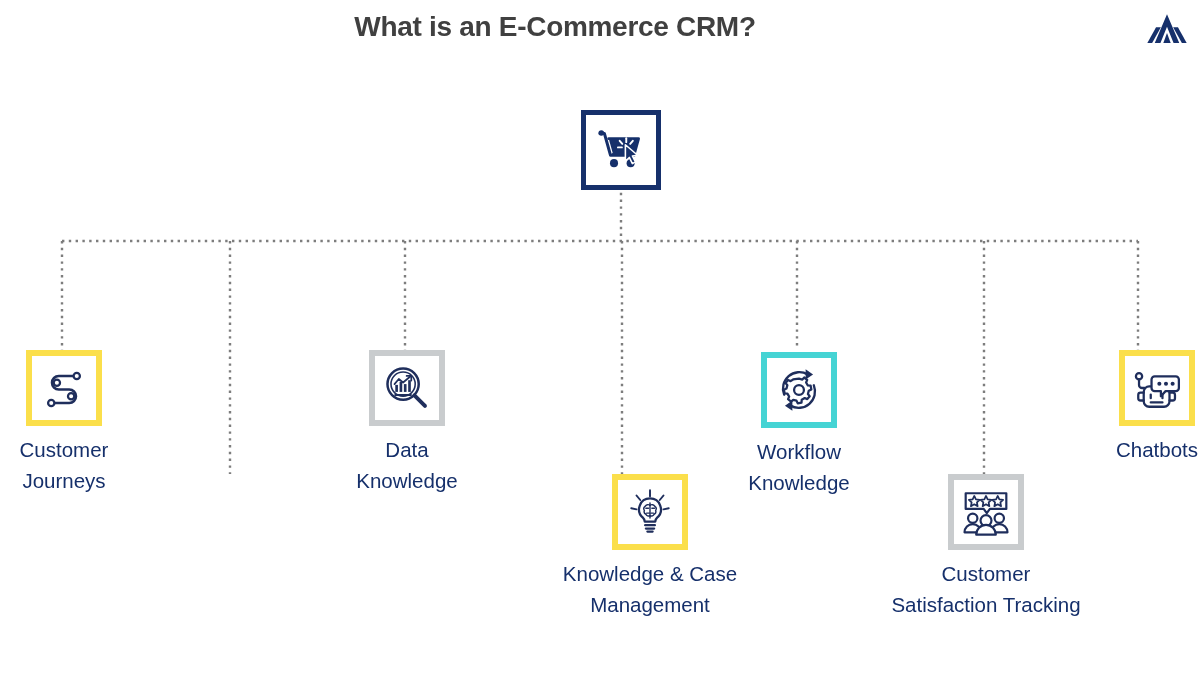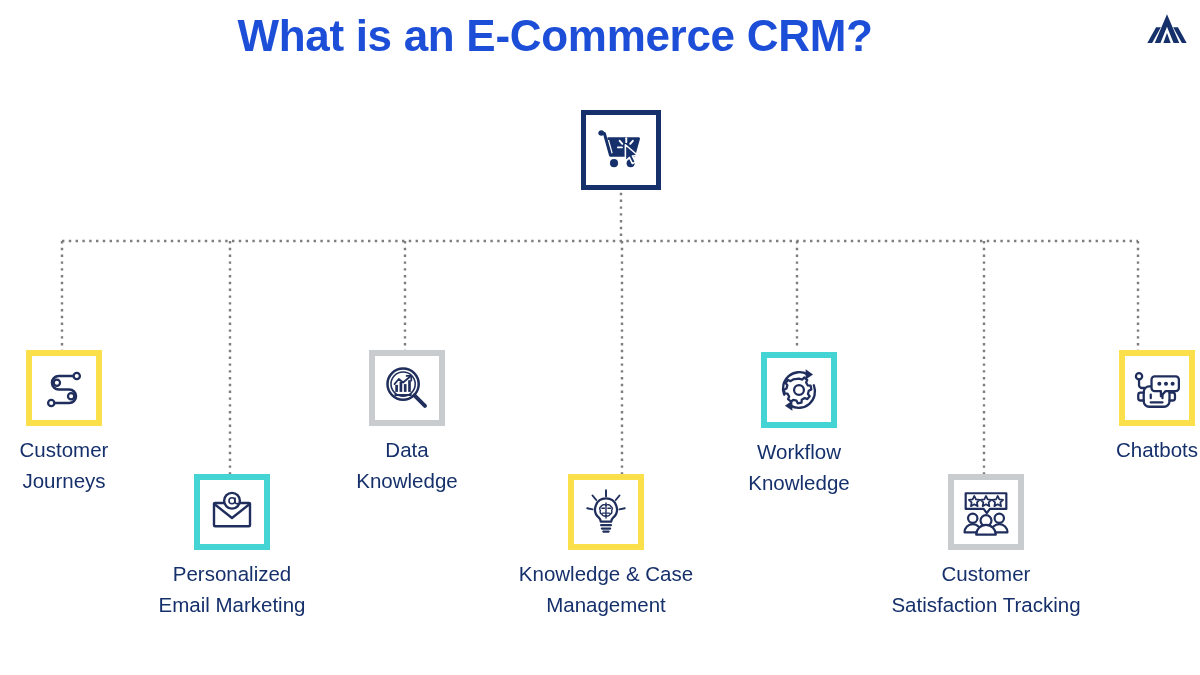--- a/index.html
+++ b/index.html
@@ -10,23 +10,23 @@
     overflow:hidden;
     position:relative;
   }
   #stage{position:absolute;inset:0;width:1200px;height:675px;}
 
   
   #page-title{
     position:absolute;
     left:0;top:10px;width:1110px;
     text-align:center;
-    font-size:44px;
+    font-size:28px;
     font-weight:bold;
-    color:#1d4ed8;
+    color:#404040;
     letter-spacing:-0.3px;
     line-height:1.2;
     white-space:nowrap;
   }
 
   
   #logo{
     position:absolute;
     right:12px;top:8px;
     width:42px;height:42px;
@@ -138,39 +138,20 @@
           <circle cx="15" cy="52" r="4.2"></circle>
         </g>
       </svg>
     </div>
     <div class="node-label">
       <span>Customer</span>
       <span class="l2">Journeys</span>
     </div>
   </div>
 
-  <div class="node" style="left:194px;top:474px;">
-    <div class="node-box teal">
-      <svg viewBox="0 0 64 64" width="48" height="48">
-        <g fill="none" stroke="#1F2E5C" stroke-width="3.2" stroke-linejoin="round" stroke-linecap="round">
-          <rect x="8" y="20" width="48" height="31" rx="1.5"></rect>
-          <path d="M8 21 L32 40 L56 21"></path>
-          <circle cx="32" cy="17" r="10.5" fill="#ffffff"></circle>
-        </g>
-        <g fill="none" stroke="#1F2E5C" stroke-width="2.2" stroke-linecap="round">
-          <circle cx="32" cy="17" r="4"></circle>
-          <path d="M36 13.5 v5 a3 3 0 0 0 3.6 2.4"></path>
-        </g>
-      </svg>
-    </div>
-    <div class="node-label">
-      <span>Personalized</span>
-      <span class="l2">Email Marketing</span>
-    </div>
-  </div>
 
   <div class="node" style="left:369px;top:350px;">
     <div class="node-box gray">
       <svg viewBox="0 0 64 64" width="50" height="50">
         <g fill="none" stroke="#1F2E5C" stroke-width="3.2" stroke-linecap="round" stroke-linejoin="round">
           <circle cx="27" cy="27" r="20"></circle>
           <circle cx="27" cy="27" r="15.5" stroke-width="2"></circle>
           <line x1="41.5" y1="41.5" x2="55" y2="55" stroke-width="5"></line>
         </g>
         <g fill="#1F2E5C">
@@ -185,21 +166,21 @@
           <line x1="17" y1="41" x2="37" y2="41" stroke-width="2.6"></line>
         </g>
       </svg>
     </div>
     <div class="node-label">
       <span>Data</span>
       <span class="l2">Knowledge</span>
     </div>
   </div>
 
-  <div class="node" style="left:568px;top:474px;">
+  <div class="node" style="left:612px;top:474px;">
     <div class="node-box yellow">
       <svg viewBox="0 0 64 64" width="48" height="48">
         <g fill="none" stroke="#1F2E5C" stroke-width="2.6" stroke-linecap="round">
           <line x1="32" y1="3" x2="32" y2="11"></line>
           <line x1="14" y1="10" x2="19" y2="16"></line>
           <line x1="50" y1="10" x2="45" y2="16"></line>
           <line x1="7" y1="27" x2="14" y2="28.5"></line>
           <line x1="57" y1="27" x2="50" y2="28.5"></line>
         </g>
         <g fill="none" stroke="#1F2E5C" stroke-width="3" stroke-linecap="round" stroke-linejoin="round">

